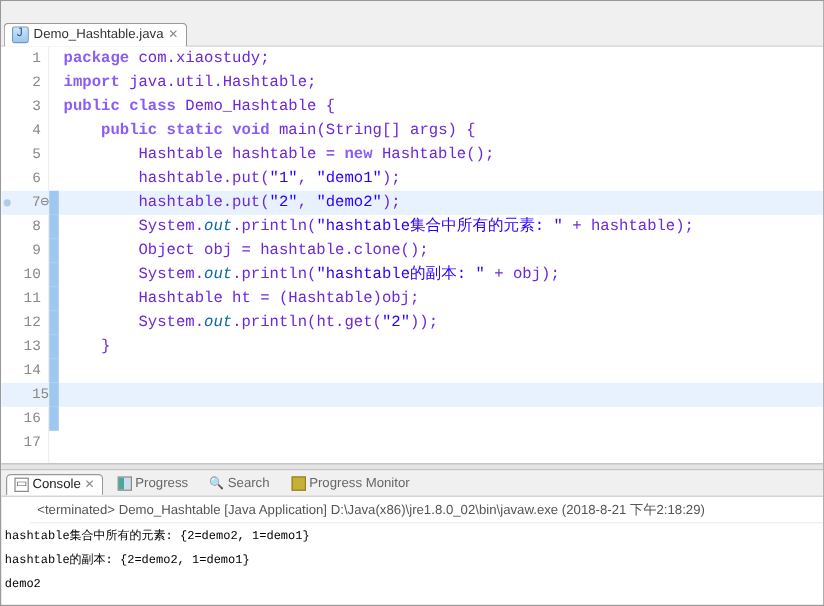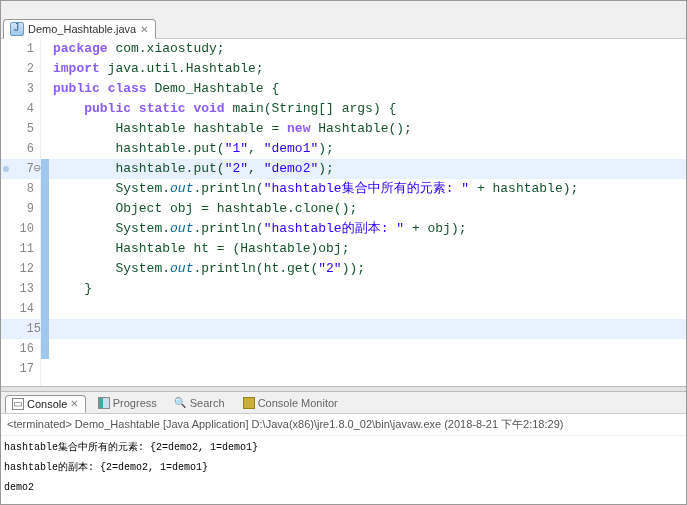--- a/index.html
+++ b/index.html
@@ -99,21 +99,21 @@
     left: 0; width: 8px; height: 20px;
     background: #a0c8ef;
   }
   .marker-col {
     position: absolute;
     left: 0; top: 0; bottom: 0; width: 8px;
   }
   .kw { color: #8b5cf6; font-weight: bold; }
   .st { color: #2A00FF; }
   .sf { color: #0369a1; font-style: italic; }
-  .plain { color: #14532d; }
+  .plain { color: #6d28d9; }
   .divider {
     height: 6px;
     background: #e4e4e4;
     border-top: 1px solid #bbb;
     border-bottom: 1px solid #bbb;
     cursor: row-resize;
   }
   .console-tabs {
     display: flex;
     align-items: center;
@@ -149,20 +149,21 @@
   .search-icon { color: #c8a038; }
   .deliver-icon { background:#c8b038; border:1px solid #998020; }
   .console-hdr {
     font-family: Tahoma, sans-serif;
     font-size: 11px;
     color: #555;
     padding: 3px 6px;
     border-bottom: 1px solid #eee;
     white-space: nowrap;
     overflow: hidden;
+    margin-left: 24px;
   }
   .console-out {
     padding: 2px 3px 6px;
     font-size: 10px;
     line-height: 20px;
   }
 </style>
 </head>
 <body>
 
@@ -224,21 +225,21 @@
   <div class="ctab">
     <span class="ci progress-icon"></span>
     <span>Progress</span>
   </div>
   <div class="ctab">
     <span class="ci search-icon">🔍</span>
     <span>Search</span>
   </div>
   <div class="ctab">
     <span class="ci deliver-icon"></span>
-    <span>Console Monitor</span>
+    <span>Progress Monitor</span>
   </div>
 </div>
 <div class="console-hdr">&lt;terminated&gt; Demo_Hashtable [Java Application] D:\Java(x86)\jre1.8.0_02\bin\javaw.exe (2018-8-21 下午2:18:29)</div>
 <div class="console-out">
     <div>hashtable集合中所有的元素: {2=demo2, 1=demo1}</div>
     <div>hashtable的副本: {2=demo2, 1=demo1}</div>
     <div>demo2</div>
   </div>
 
 </body></html>

